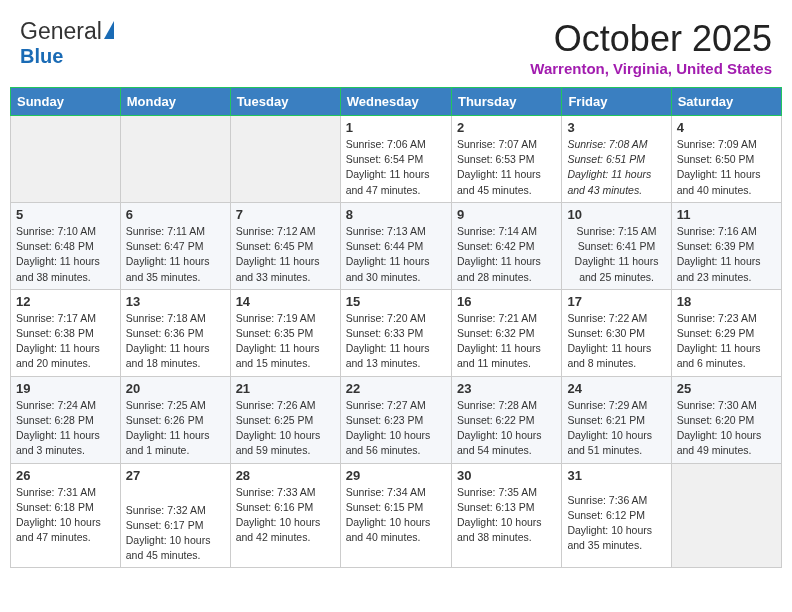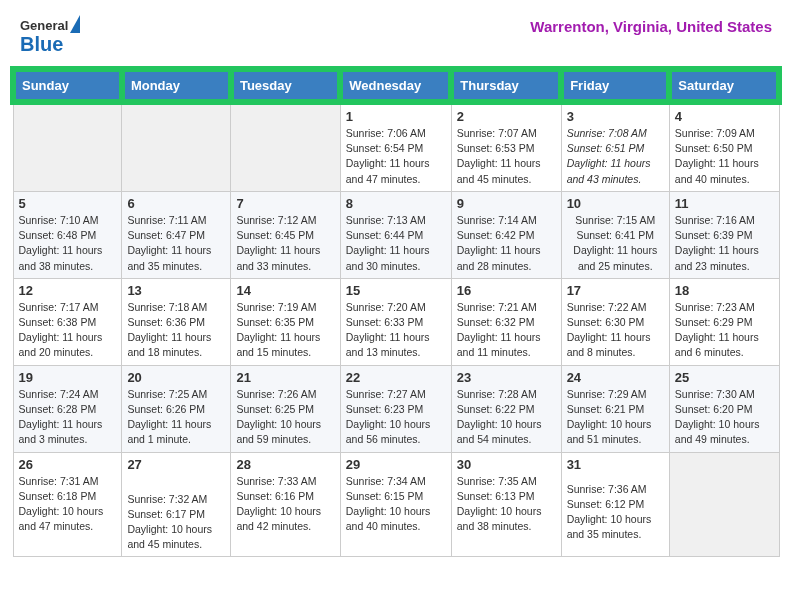--- a/index.html
+++ b/index.html
@@ -17,22 +17,22 @@
       padding: 8px 10px 6px 10px;
     }
     .logo {
       display: flex;
       flex-direction: column;
       align-items: flex-start;
     }
     .logo-text {
       display: flex;
       align-items: center;
-      font-size: 13px;
-      font-weight: bold;
+      font-size: 23px;
+      font-weight: normal;
       color: #333;
     }
     .logo-general { color: #333; }
     .logo-blue { color: #1a6bb5; }
     .logo-triangle {
       width: 0;
       height: 0;
       border-left: 10px solid transparent;
       border-bottom: 18px solid #1a6bb5;
       margin-left: 2px;
@@ -56,21 +56,21 @@
       border-collapse: collapse;
       margin-top: 4px;
     }
     .calendar th {
       background: #3a7fc1;
       color: #fff;
       text-align: left;
       padding: 6px 6px;
       font-size: 13px;
       font-weight: bold;
-      border: 6px solid #22c55e;
+      border: 1px solid #22c55e;
     }
     .calendar td {
       border: 1px solid #ccc;
       vertical-align: top;
       padding: 4px 5px;
       width: 113px;
       min-height: 80px;
       font-size: 11px;
       color: #333;
       background: #fff;
@@ -100,20 +100,21 @@
 
 <div class="header">
   <div class="logo">
     <div class="logo-text">
       <span class="logo-general">General</span>
       <span class="logo-triangle"></span>
     </div>
     <span class="logo-blue" style="font-size:20px;font-weight:bold;">Blue</span>
   </div>
   <div class="title-area">
+    <div class="month-title">October 2025</div>
     <div class="location">Warrenton, Virginia, United States</div>
   </div>
 </div>
 
 <table class="calendar">
   <thead>
     <tr>
     <th>Sunday</th>
         <th>Monday</th>
         <th>Tuesday</th>

